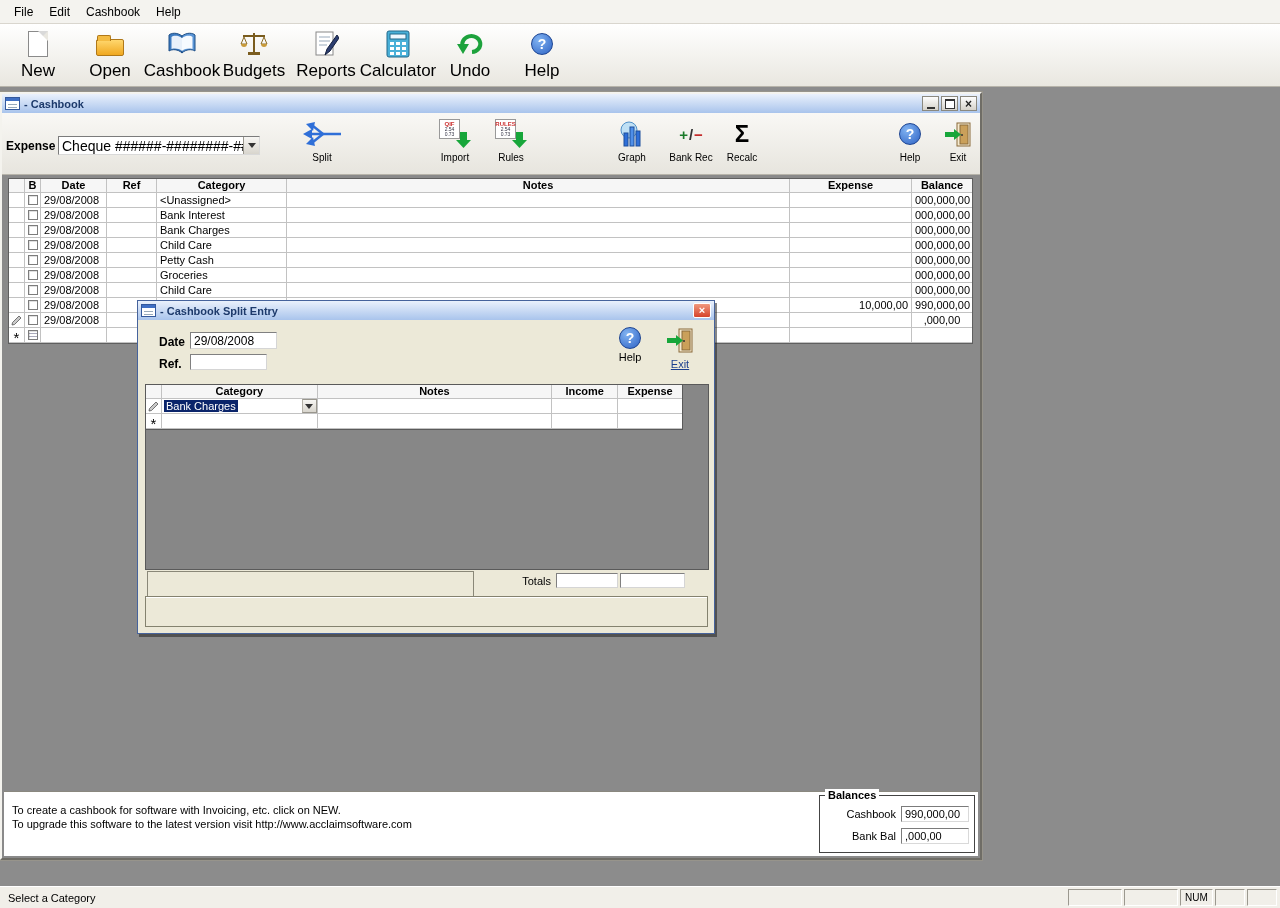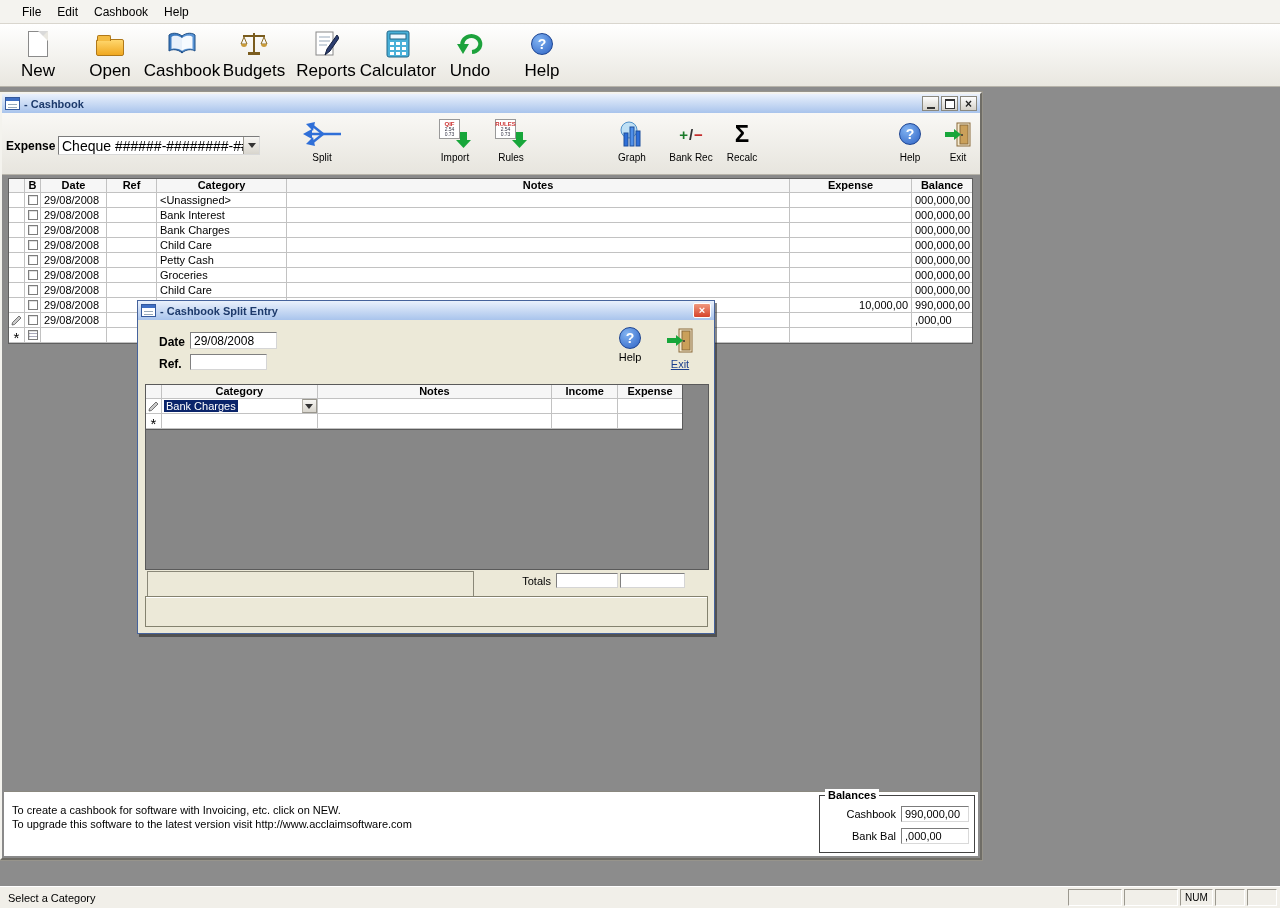--- a/index.html
+++ b/index.html
@@ -1,20 +1,20 @@
 <!DOCTYPE html>
 <html><head>
 <meta charset="utf-8">
 <style>
   *{margin:0;padding:0;box-sizing:border-box}
   html,body{width:1280px;height:908px}
   body{position:relative;overflow:hidden;background:#8c8c8c;font-family:"Liberation Sans",sans-serif;font-size:11px;color:#000}
 
   
-  .menubar{position:absolute;left:0;top:0;width:1280px;height:24px;background:#f4f3ef;border-bottom:1px solid #d9d6ce;display:flex;align-items:center;padding-left:14px}
+  .menubar{position:absolute;left:0;top:0;width:1280px;height:24px;background:#f4f3ef;border-bottom:1px solid #d9d6ce;display:flex;align-items:center;padding-left:6px}
   .menu-item{padding:4px 8px;font-size:12px;cursor:default}
 
   
   .toolbar{position:absolute;left:0;top:24px;width:1280px;height:63px;background:linear-gradient(#ffffff,#e9e7e0);border-bottom:1px solid #b7b4aa;display:flex;padding:4px 0 0 2px}
   .tb-item{width:72px;display:flex;flex-direction:column;align-items:center;gap:2px;padding-top:1px}
   .tb-icon{height:30px;display:flex;align-items:center;justify-content:center}
   .tb-label{font-size:17px}
 
   
   .mdi{position:absolute;left:0;top:88px;width:1280px;height:798px;background:#8c8c8c}
@@ -63,21 +63,21 @@
 
   
   .grid{position:absolute;left:6px;top:84px;width:965px;border:1px solid #5f5f5f;background:#fff}
   .grow{display:flex;height:15px;border-bottom:1px solid #c2c2c2;background:#fff}
   .grow.gh{height:14px;background:#f6f6f6}
   .gc{border-right:1px solid #c2c2c2;overflow:hidden;white-space:nowrap;padding:1px 3px;font-size:11px;line-height:12px}
   .gh .gc{font-weight:bold;text-align:center;padding:0 2px;line-height:13px}
   .w-ind{width:16px;padding:0;text-align:center;display:flex;align-items:center;justify-content:center}
   .w-b{width:16px;padding:0;display:flex;align-items:center;justify-content:center}
   .w-date{width:66px}.w-ref{width:50px}.w-cat{width:130px}.w-notes{width:503px}
-  .w-exp{width:122px;text-align:right}.w-bal{width:60px;text-align:left;border-right:none}
+  .w-exp{width:122px;text-align:right}.w-bal{width:60px;text-align:center;border-right:none}
   .gh .w-exp,.gh .w-bal{text-align:center}
   .cb{width:10px;height:10px;background:#fff;border:1px solid #7c7c7c;box-shadow:inset 1px 1px 0 rgba(0,0,0,.12)}
   .cb.lines{background:repeating-linear-gradient(#fff 0 2px,#aab 2px 3px)}
   .star::after{content:"*";font-size:15px;line-height:10px;padding-top:5px;display:block}
 
   
   .info{position:absolute;left:2px;right:2px;bottom:2px;height:65px;background:#fff;border-top:1px solid #8a887f}
   .info-line{position:absolute;left:8px;font-size:11px}
   .il1{top:12px}.il2{top:26px}
   .balances{position:absolute;right:3px;top:3px;width:156px;height:58px;border:1px solid #444}

